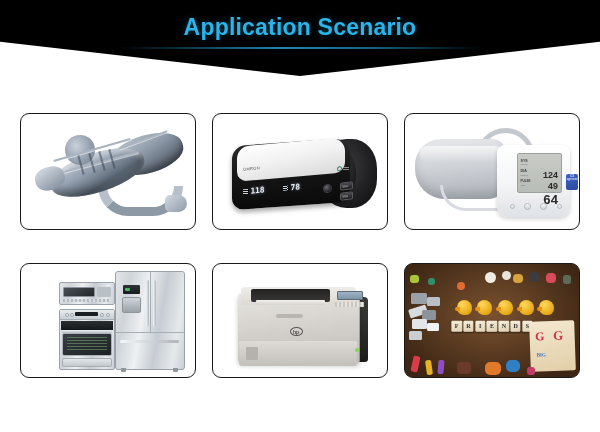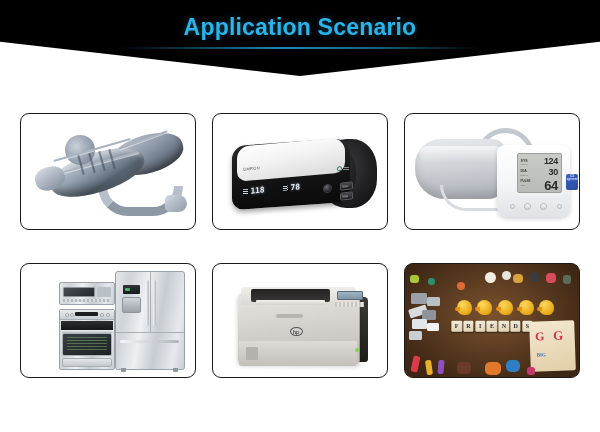--- a/index.html
+++ b/index.html
@@ -289,25 +289,26 @@
     left: 27%; top: 11%;
     width: 62%; height: 55%;
     background: linear-gradient(180deg,#c9ccc6,#b8bcb6);
     border: 1px solid #9aa09b;
     border-radius: 2px;
   }
   .bpm3-val {
     position: absolute;
     right: 8%;
     color: #2b2b2b;
-    font-family: Liberation Sans, sans-serif;
+    font-family: Liberation Mono, monospace;
     font-weight: bold;
     font-size: 9px;
     letter-spacing: -0.4px;
     line-height: 1;
+    margin-top: 15px;
   }
   .v-sys { top: 8%; }
   .v-dia { top: 38%; }
   .v-pul { top: 66%; font-size: 13px; }
   .bpm3-lab {
     position: absolute;
     left: 6%;
     color: #3a3a3a;
     font-size: 3.6px;
     font-weight: bold;
@@ -697,21 +698,21 @@
         <div class="bpm3-cuff"></div>
         <div class="bpm3-tube"></div>
         <div class="bpm3-unit">
           <div class="bpm3-lcd">
             <span class="bpm3-lab l-sys">SYS</span>
             <span class="bpm3-sub" style="top:25%;">mmHg</span>
             <span class="bpm3-val v-sys">124</span>
 
             <span class="bpm3-lab l-dia">DIA</span>
             <span class="bpm3-sub" style="top:52%;">mmHg</span>
-            <span class="bpm3-val v-dia">30</span>
+            <span class="bpm3-val v-dia">49</span>
 
             <span class="bpm3-lab l-pul">PULSE</span>
             <span class="bpm3-sub" style="top:78%;">/min</span>
             <span class="bpm3-val v-pul">64</span>
           </div>
           <div class="bpm3-badge">ICS approved</div>
           <div class="bpm3-keys">
             <i class="sm"></i>
             <i></i>
             <i></i>

